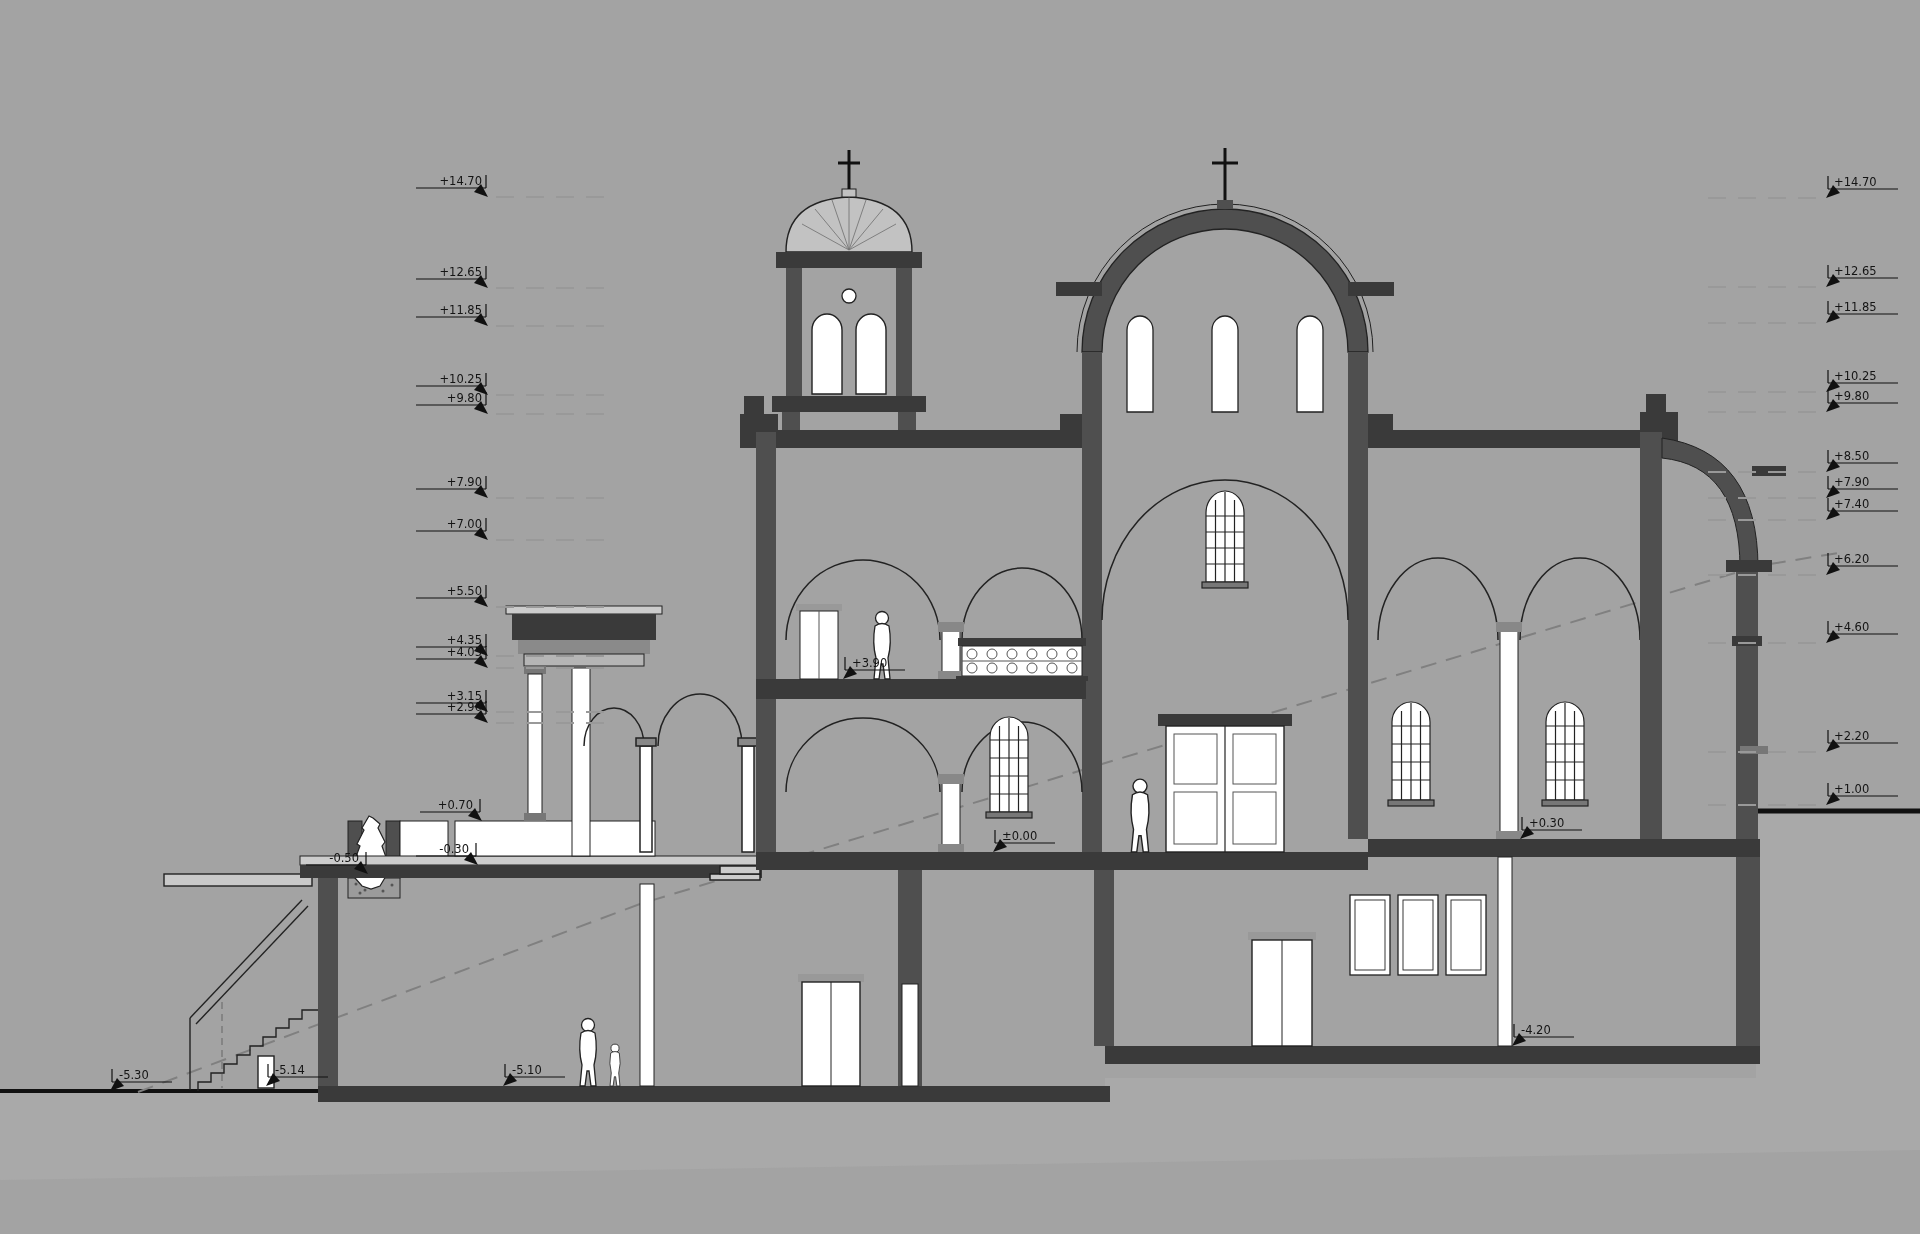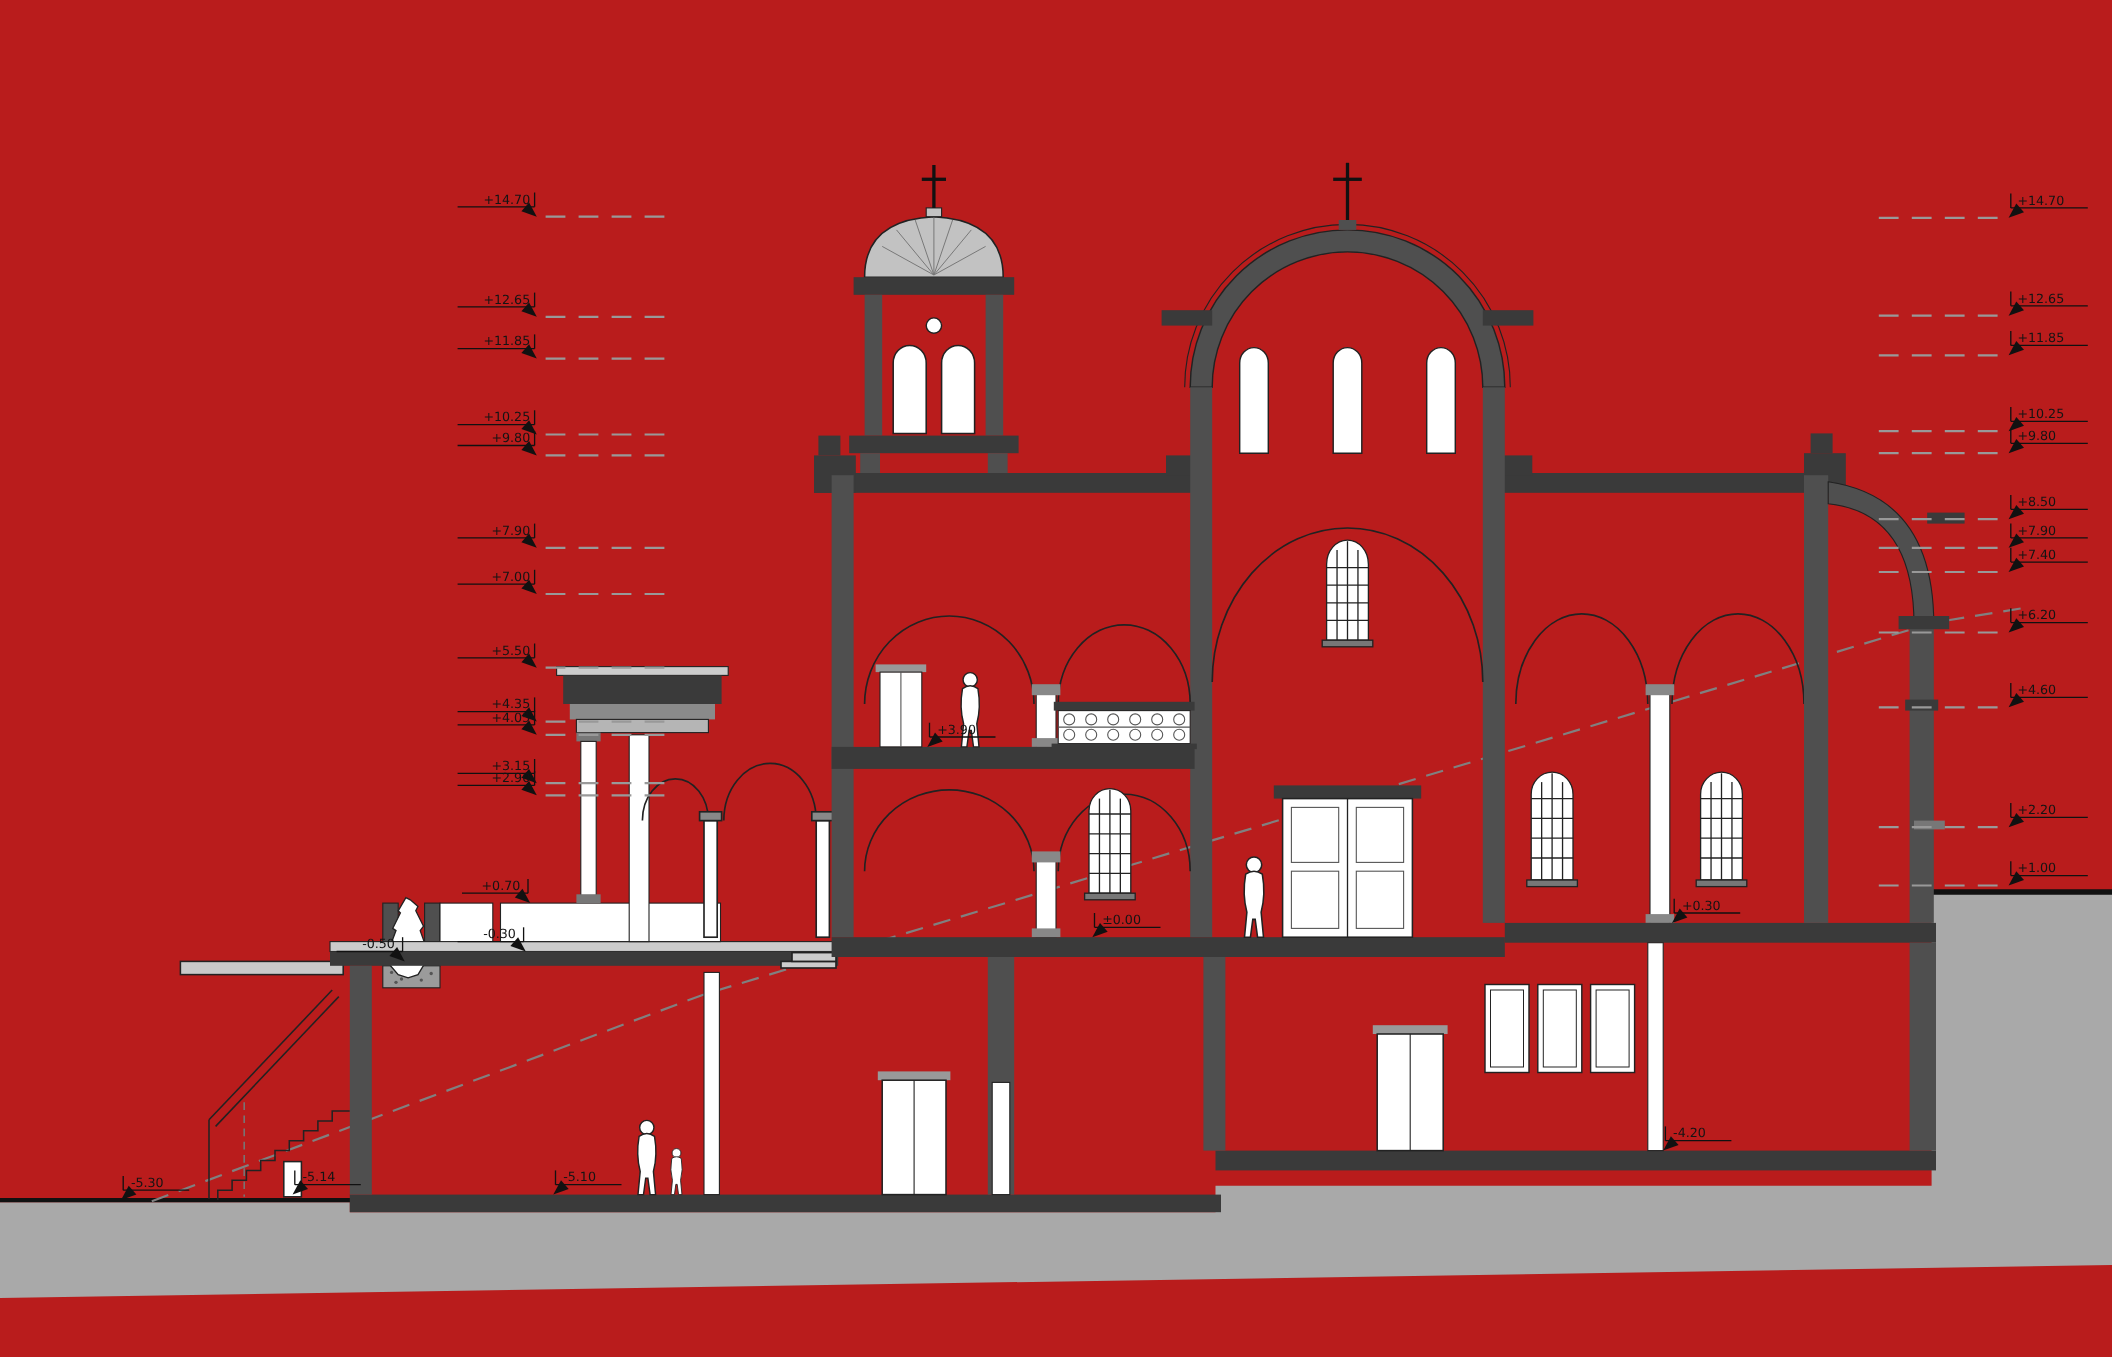--- a/index.html
+++ b/index.html
@@ -1,16 +1,16 @@
 <!DOCTYPE html>
 <html><head>
 <meta charset="utf-8">
 <style>
   html,body{margin:0;padding:0;background:#ffffff;}
-  .page{position:relative;width:1920px;height:1234px;background:#b91c1c;overflow:hidden;}
+  .page{position:relative;width:1920px;height:1234px;background:#a3a3a3;overflow:hidden;}
   svg{display:block;}
   text{font-family:"DejaVu Sans", sans-serif;font-size:11.5px;fill:#141414;}
 </style>
 </head>
 <body>
 
 <div class="page">
 <svg id="sheet" width="1920" height="1234" viewBox="0 0 1920 1234">
 
   <defs>

